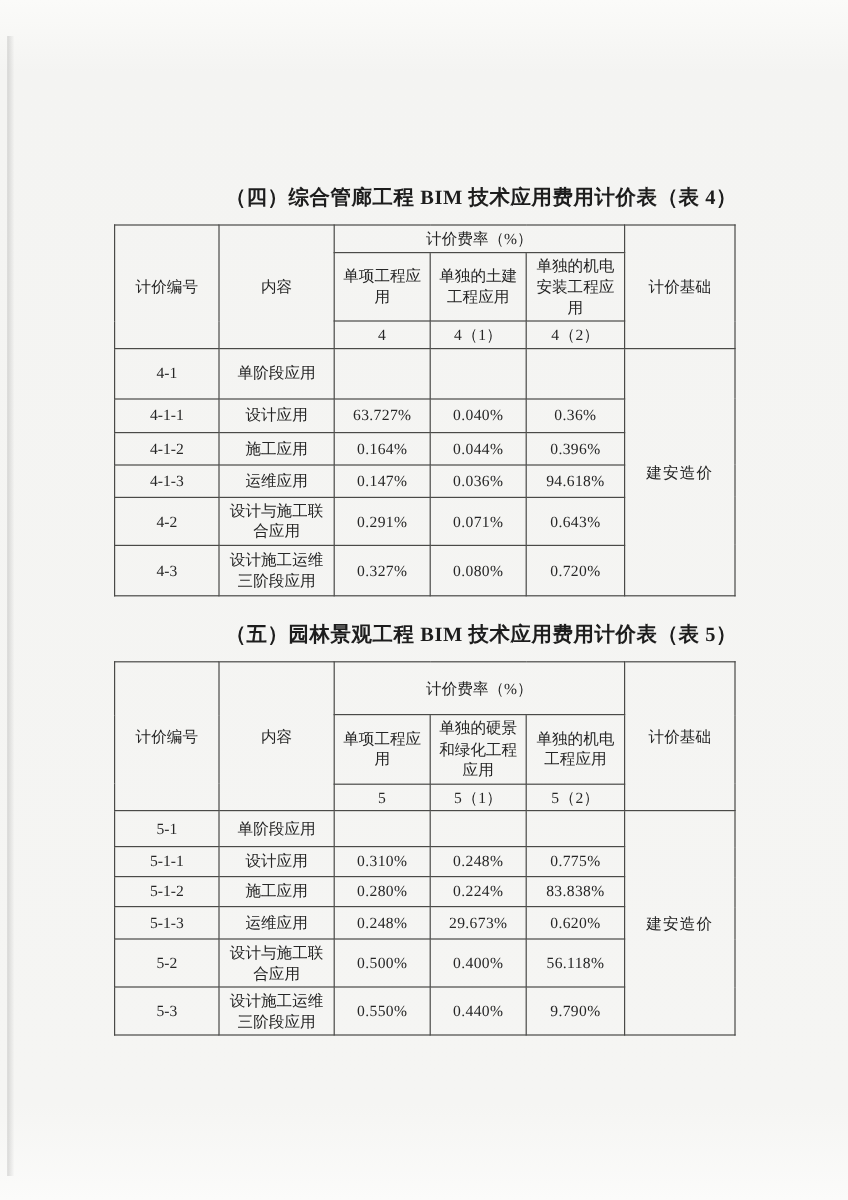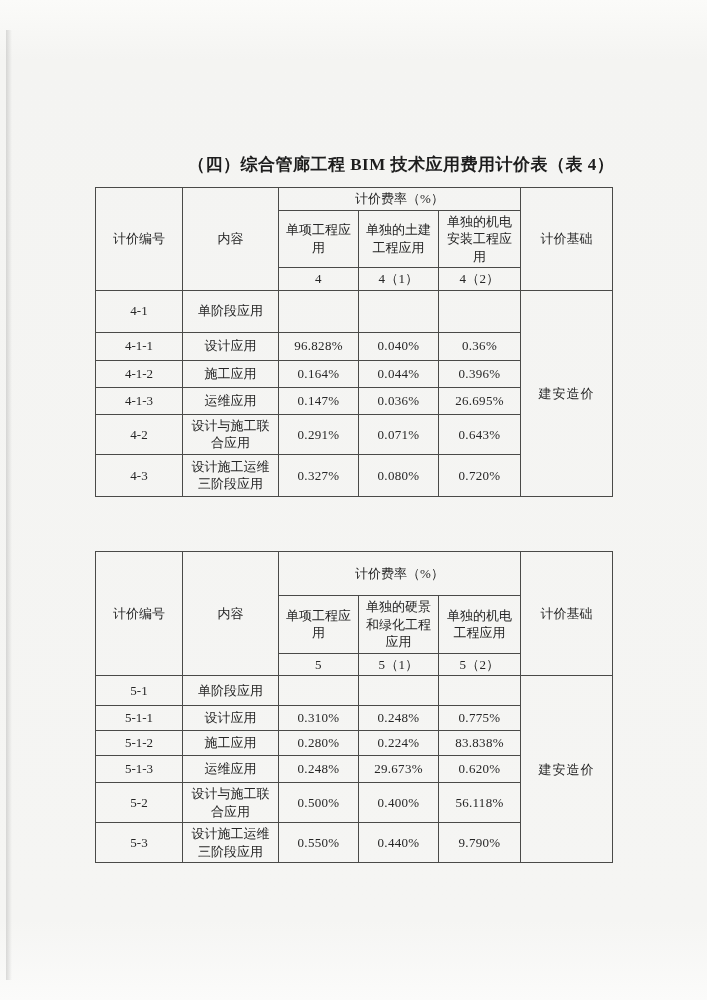--- a/index.html
+++ b/index.html
@@ -92,55 +92,56 @@
         <td>4-1</td>
         <td>单阶段应用</td>
         <td class="num"></td>
         <td class="num"></td>
         <td class="num"></td>
         <td rowspan="6" class="basis-cell">建安造价</td>
       </tr>
       <tr style="height:28px">
         <td>4-1-1</td>
         <td>设计应用</td>
-        <td class="num">96.828%</td>
+        <td class="num">63.727%</td>
         <td class="num">0.040%</td>
         <td class="num">0.36%</td>
       </tr>
       <tr style="height:27px">
         <td>4-1-2</td>
         <td>施工应用</td>
         <td class="num">0.164%</td>
         <td class="num">0.044%</td>
         <td class="num">0.396%</td>
       </tr>
       <tr style="height:27px">
         <td>4-1-3</td>
         <td>运维应用</td>
         <td class="num">0.147%</td>
         <td class="num">0.036%</td>
-        <td class="num">26.695%</td>
+        <td class="num">94.618%</td>
       </tr>
       <tr style="height:36px">
         <td>4-2</td>
         <td>设计与施工联合应用</td>
         <td class="num">0.291%</td>
         <td class="num">0.071%</td>
         <td class="num">0.643%</td>
       </tr>
       <tr style="height:42px">
         <td>4-3</td>
         <td>设计施工运维三阶段应用</td>
         <td class="num">0.327%</td>
         <td class="num">0.080%</td>
         <td class="num">0.720%</td>
       </tr>
     </tbody>
   </table>
 
+  <div class="section-title" id="title-5">（五）园林景观工程 BIM 技术应用费用计价表（表 5）</div>
 
   <table class="pricing" id="table-5">
     <colgroup>
       <col style="width:87px">
         <col style="width:96px">
         <col style="width:80px">
       <col style="width:80px">
         <col style="width:82px">
         <col style="width:92px">
     </colgroup>

